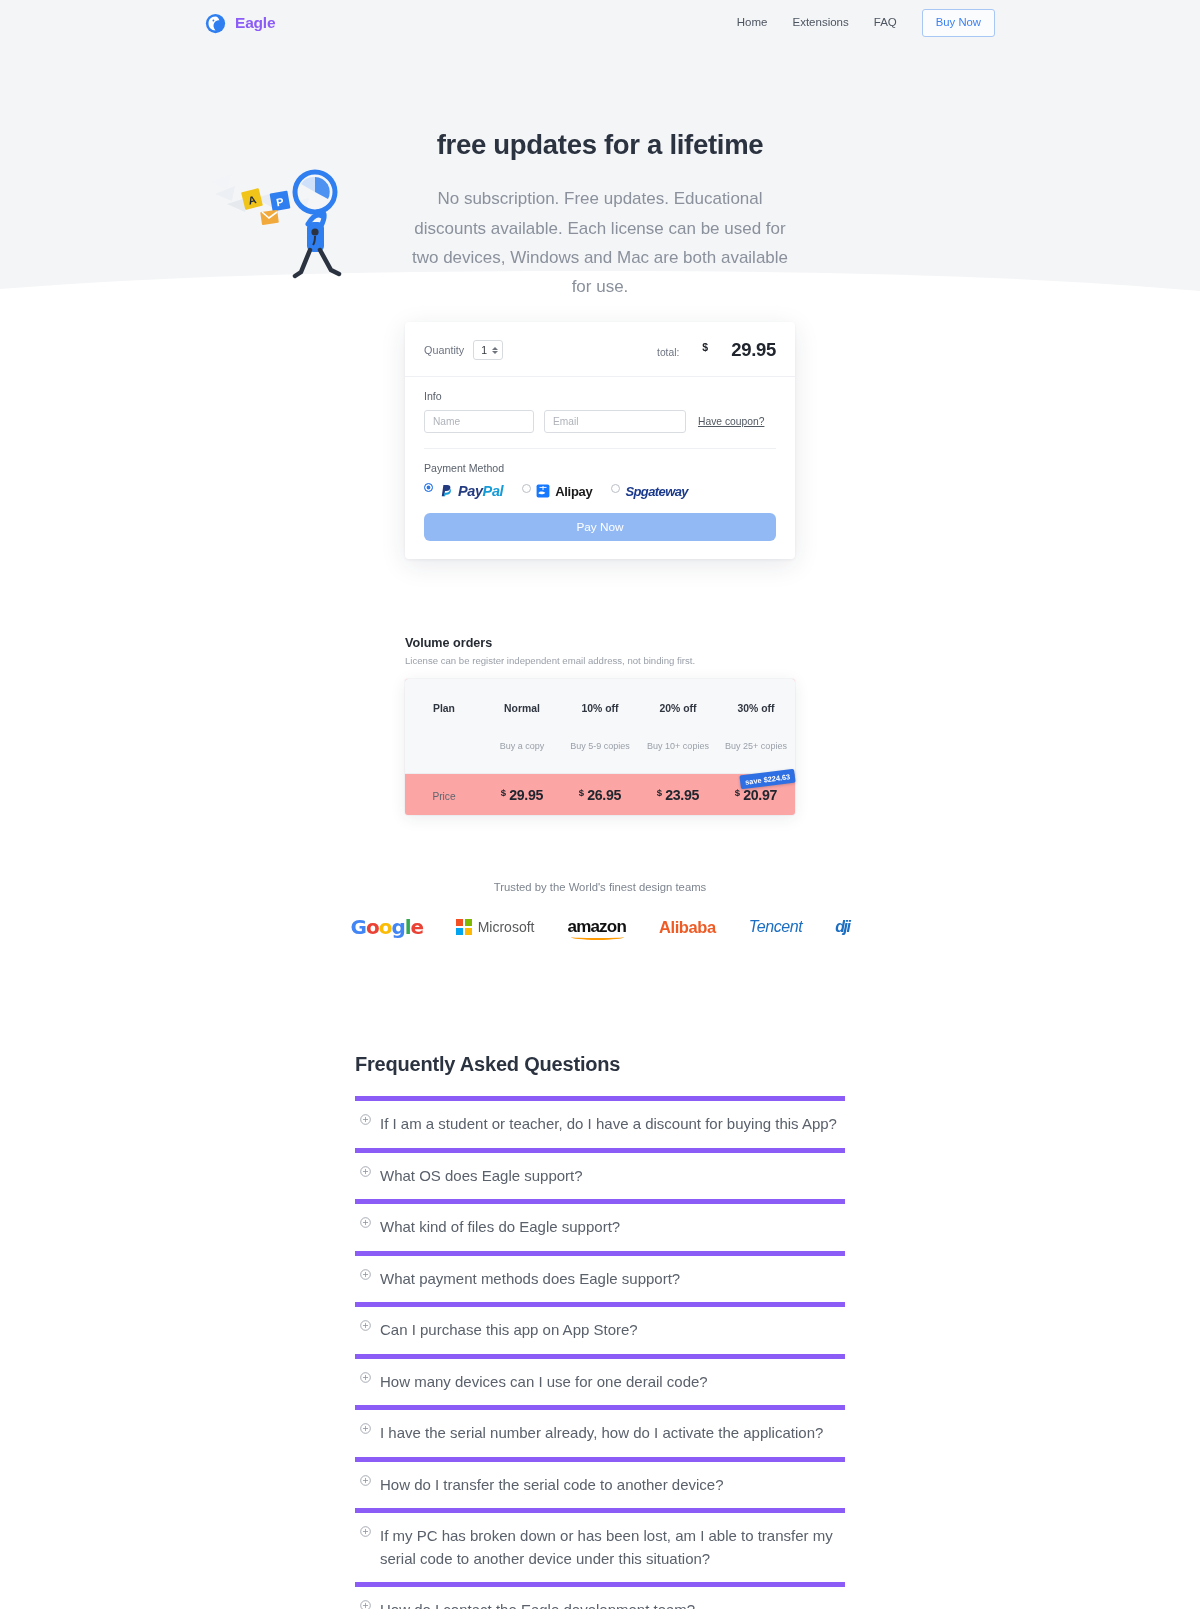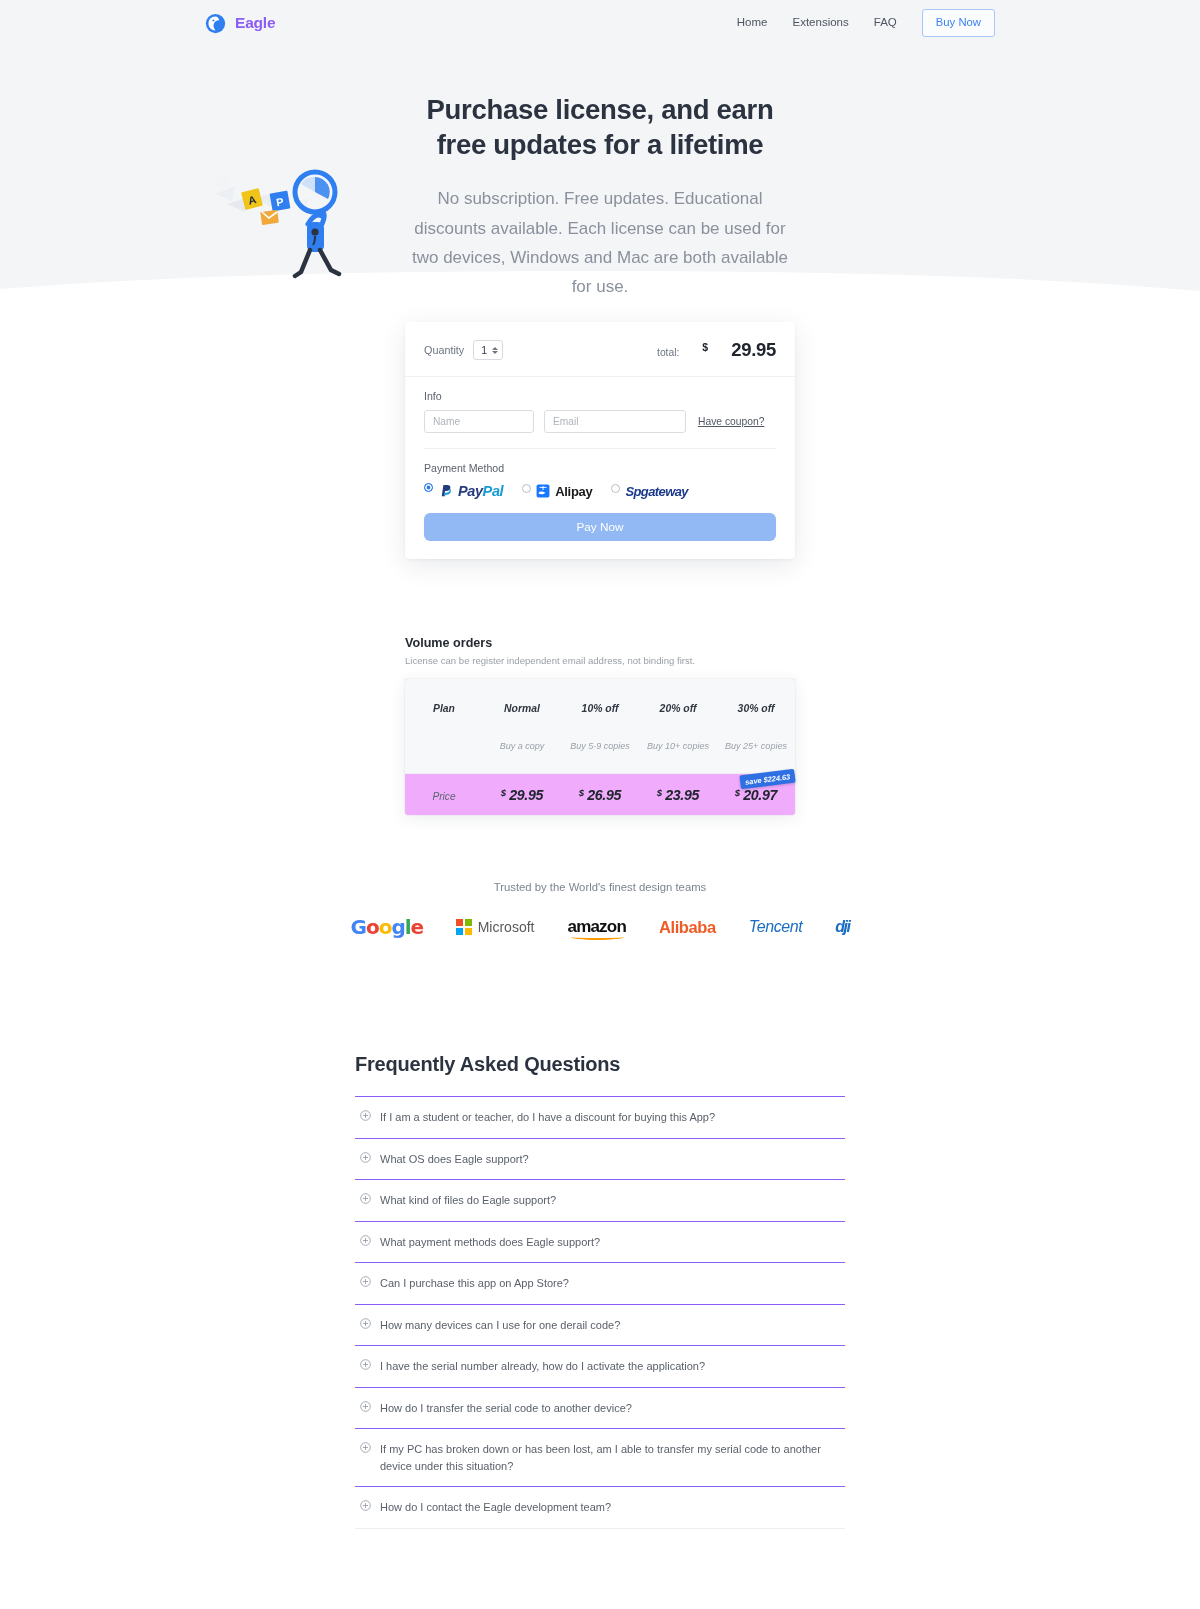--- a/index.html
+++ b/index.html
@@ -111,24 +111,23 @@
     display: flex; align-items: center; justify-content: center;
     cursor: pointer; border: none; width: calc(100% - 38px);
     font-family: "Liberation Sans", sans-serif;
   }
 
   
   .volume { width: 390px; margin: 77px auto 0; }
   .volume h2 { font-size: 12.6px; color: #262b33; font-weight: bold; }
   .volume .sub { font-size: 9.6px; color: #9aa0a9; margin-top: 5px; }
   .vtable {
-    margin-top: 13px; background: #f0abfc; border-radius: 3px;
+    margin-top: 13px; background: #fca5a5; border-radius: 3px;
     box-shadow: 0 3px 16px rgba(28,42,66,0.09), 0 0 0 1px rgba(28,42,66,0.03);
     overflow: visible;
-    font-style: italic;
   }
   .vhead { display: flex; background: #f7f8fa; border-bottom: 1px solid #eceef1; border-radius: 3px 3px 0 0; }
   .vhead div, .vbody div.vcell { flex: 1; text-align: center; padding: 12px 0 11px; }
   .vhead div:first-child, .vbody div.vcell:first-child { flex: 0 0 78px; }
   .vh-main { font-size: 10.4px; font-weight: bold; color: #303640; }
   .vh-sub { font-size: 9px; color: #9aa0a9; margin-top: 4px; }
   .vbody { display: flex; align-items: center; }
   .vbody .rowlabel { font-size: 10.2px; color: #5e656f; }
   .price { position: relative; display: inline-flex; align-items: baseline; gap: 3px; }
   .price .cur { font-size: 9.5px; font-weight: bold; color: #21262e; position: relative; top: -4px; }
@@ -160,22 +159,22 @@
   .logo-alibaba { font-size: 16.5px; font-weight: bold; color: #ef5b25; letter-spacing: -0.4px; }
   .logo-tencent { font-size: 16px; font-style: italic; color: #1b6ec2; letter-spacing: -0.4px; }
   .logo-dji { font-size: 16px; font-weight: bold; font-style: italic; color: #1b6ec2; letter-spacing: -1.5px; }
 
   
   .faq { width: 490px; margin: 114px auto 0; }
   .faq h2 { font-size: 20px; font-weight: bold; color: #2c3340; letter-spacing: -0.2px; }
   .faq-list { margin-top: 20px; }
   .faq-item {
     display: flex; gap: 9px; align-items: flex-start;
-    padding: 12px 3px 12px 5px; border-top: 1px solid #8b5cf6;
-    font-size: 11px; color: #5a616b; line-height: 1.5;
+    padding: 12px 3px 12px 5px; border-top: 5px solid #8b5cf6;
+    font-size: 15px; color: #5a616b; line-height: 1.5;
   }
   .faq-item:last-child { border-bottom: 1px solid #eceef1; }
   .plus-icon { flex: none; margin-top: 1px; }
 
   
   .footer { position: relative; margin-top: 113px; }
   .footer-wave { display: block; width: 1200px; }
 </style>
 </head>
 <body>
@@ -200,21 +199,21 @@
     <div class="nav">
       <a href="#">Home</a>
       <a href="#">Extensions</a>
       <a href="#">FAQ</a>
       <a href="#" class="buy-now">Buy Now</a>
     </div>
   </div>
 
   <div class="hero">
     <h1>
-      <span>Purchase license, and earn</span><br>
+      <br>
       <span>free updates for a lifetime</span>
     </h1>
     <p>No subscription. Free updates. Educational discounts available. Each license can be used for two devices, Windows and Mac are both available for use.</p>
   </div>
 
   <svg class="hero-illo" viewBox="0 0 160 120">
     <g opacity="0.95">
       <path d="M6 22 L26 14 L22 30 Z" fill="#f2f4f7"></path>
       <path d="M10 34 L30 26 L27 41 Z" fill="#eceff3"></path>
       <path d="M22 44 L44 37 L40 52 Z" fill="#e6e9ee"></path>

